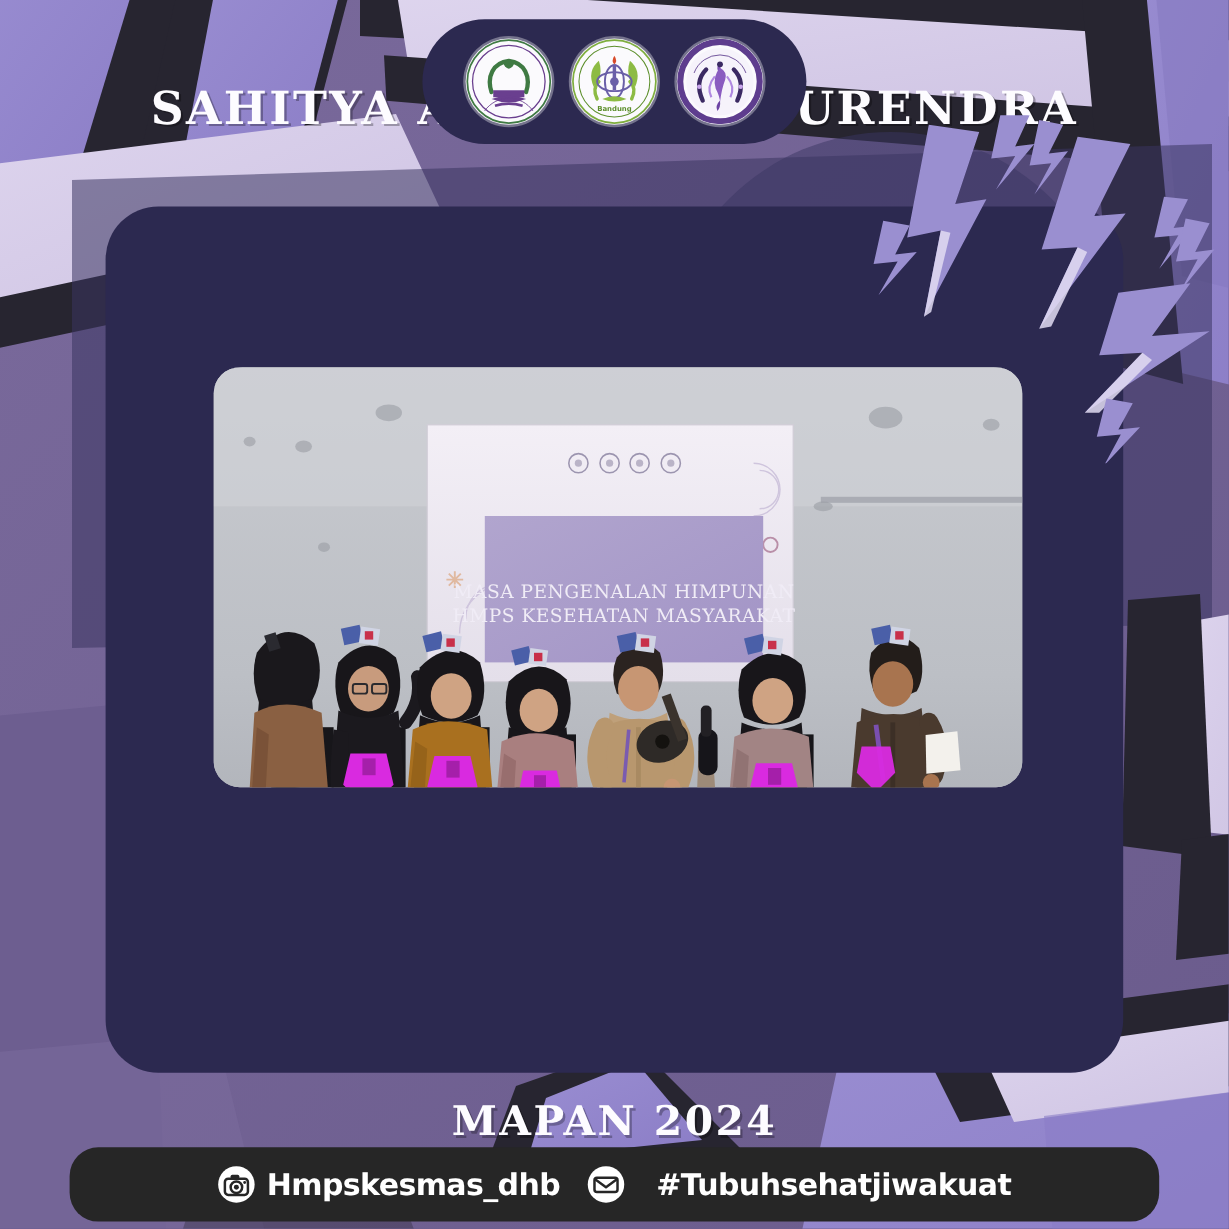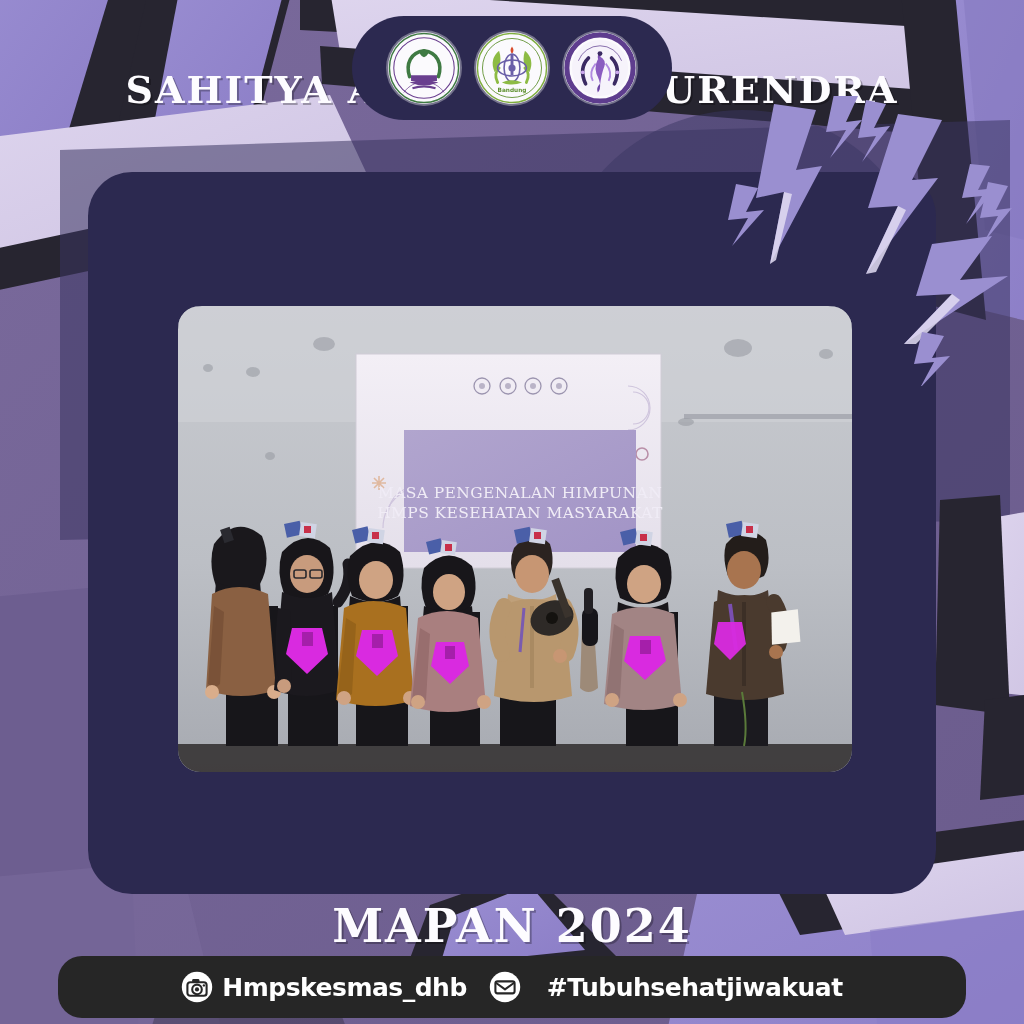--- a/index.html
+++ b/index.html
@@ -48,26 +48,26 @@
   .card-title .l2{ display:block; font-size:38px; }
 
   .card-footer{
     position:absolute; left:0; right:0; bottom:24px;
     text-align:center; color:#fdfcff;
     font-family:"DejaVu Serif", serif; font-weight:bold;
     letter-spacing:2px; line-height:1.3;
     text-shadow:2px 2px 0 rgba(0,0,0,.28);
     z-index:7;
   }
-  .card-footer .f1{ display:block; font-size:46px; }
+  .card-footer .f1{ display:block; font-size:34px; }
   .card-footer .f2{ display:block; font-size:33px; }
 
   
   .photo{
-    position:absolute; left:178px; top:306px; width:674px; height:466px;
+    position:absolute; left:178px; top:306px; width:674px; height:350px;
     border-radius:22px; overflow:hidden; z-index:7;
     background:#b9bcc2;
   }
   .photo svg{ display:block; width:674px; height:466px; }
 
   
   .bolts{ position:absolute; left:726px; top:96px; width:298px; height:290px; z-index:7; pointer-events:none; }
 
   
   .contact-bar{

